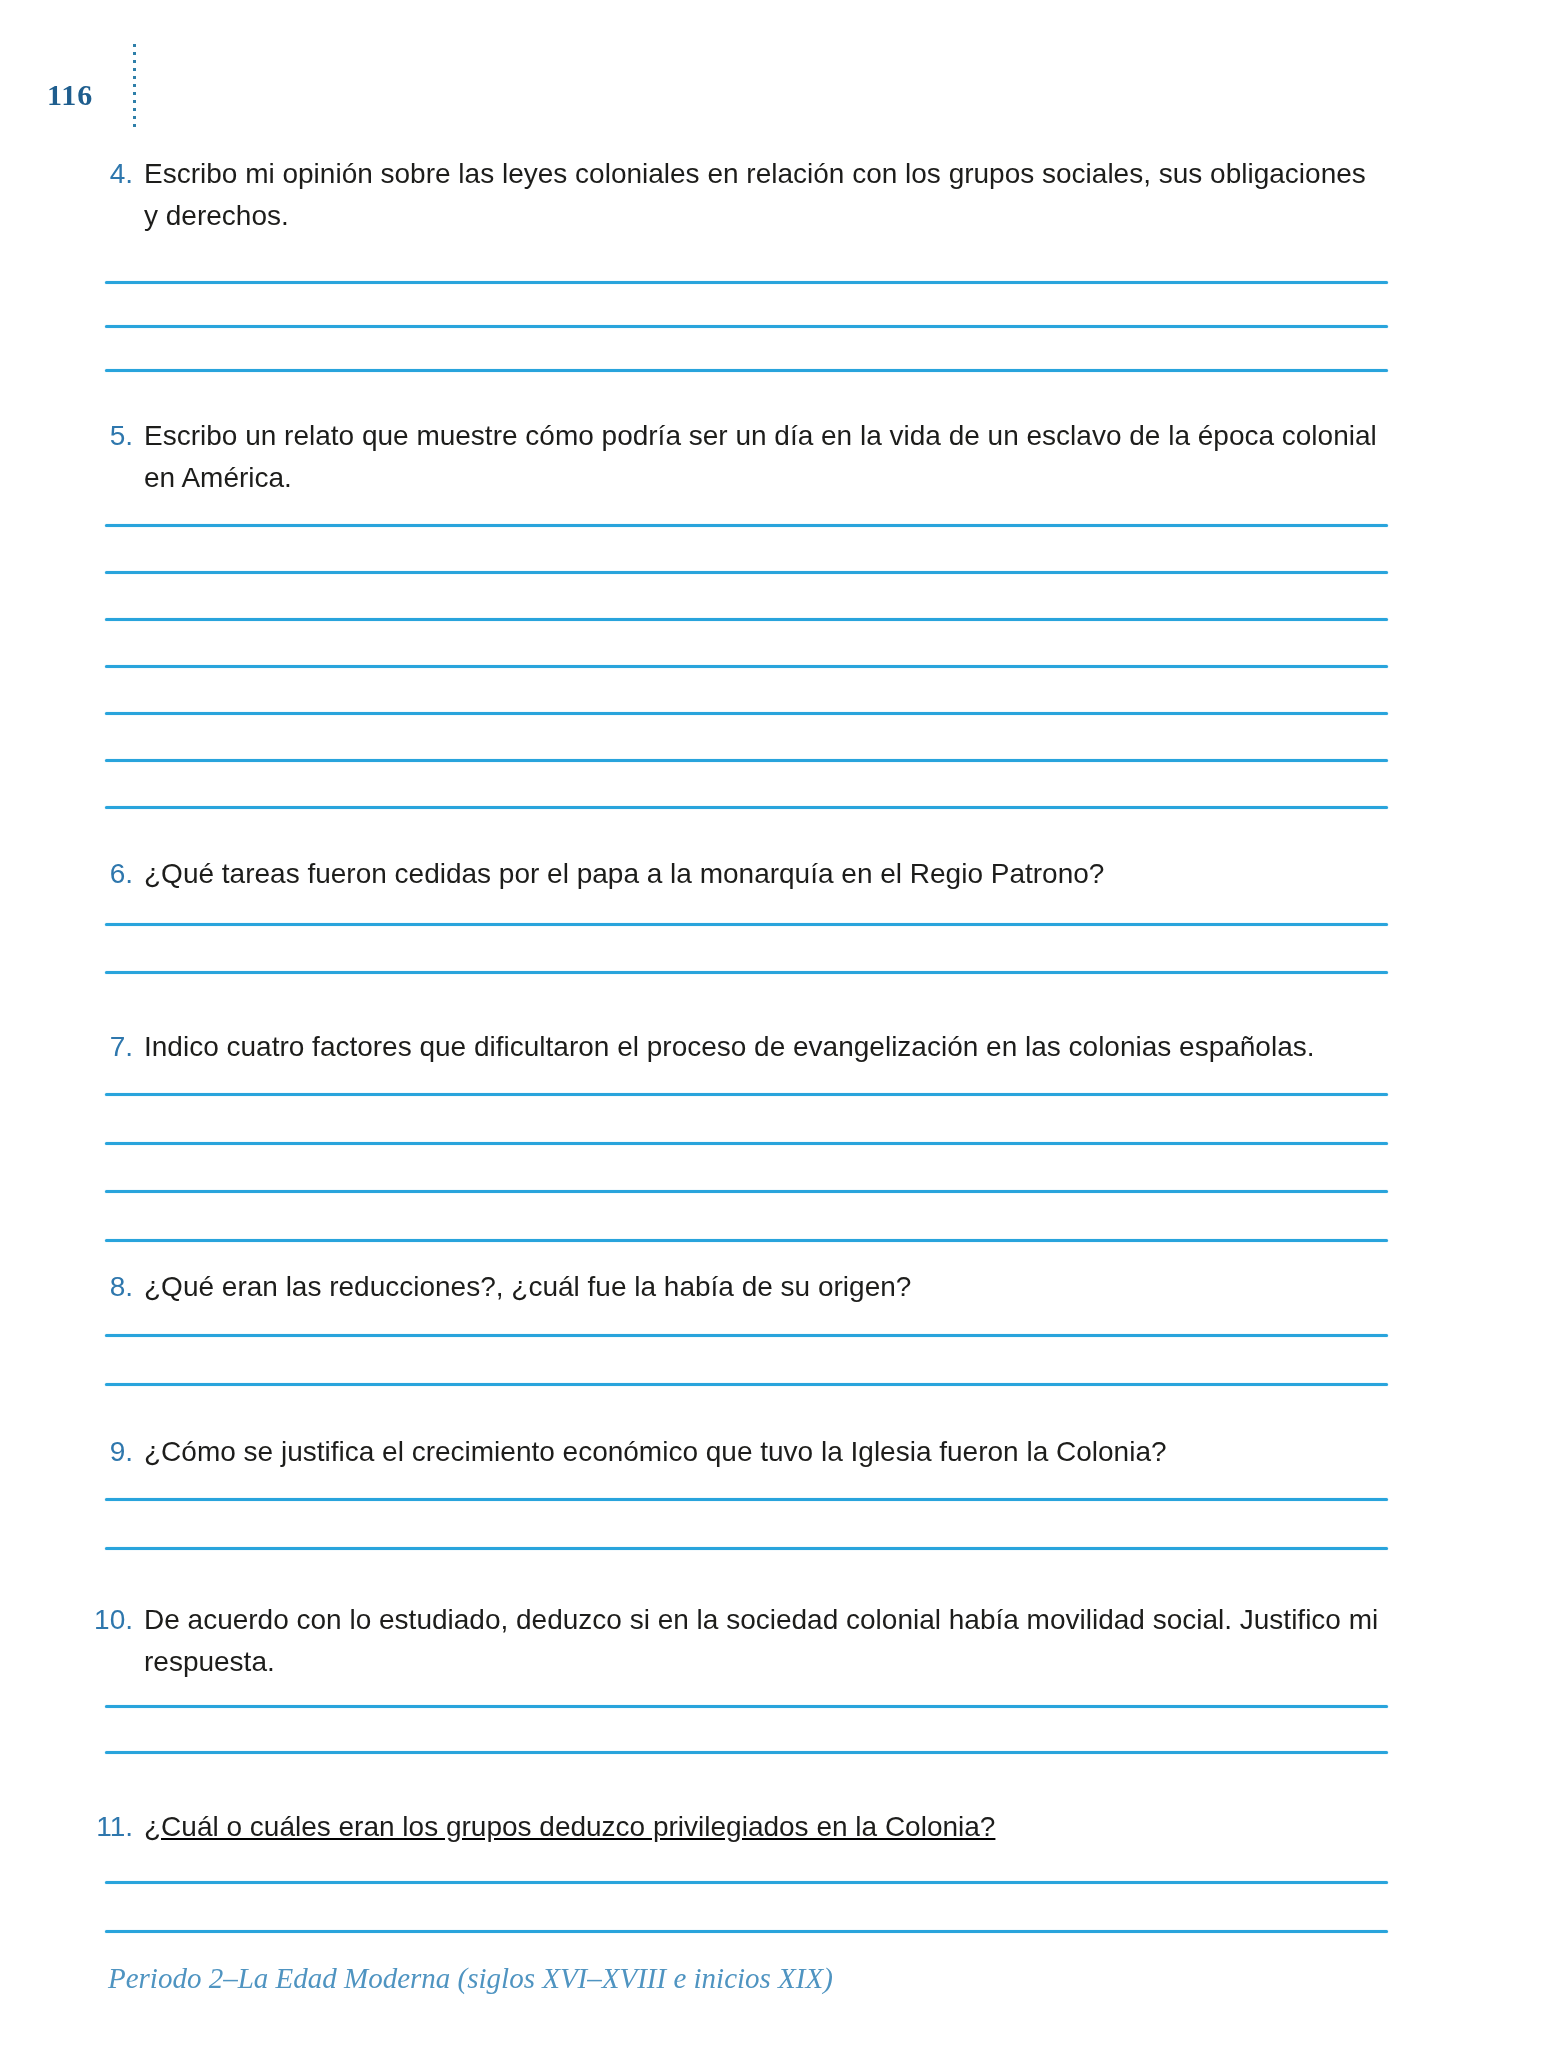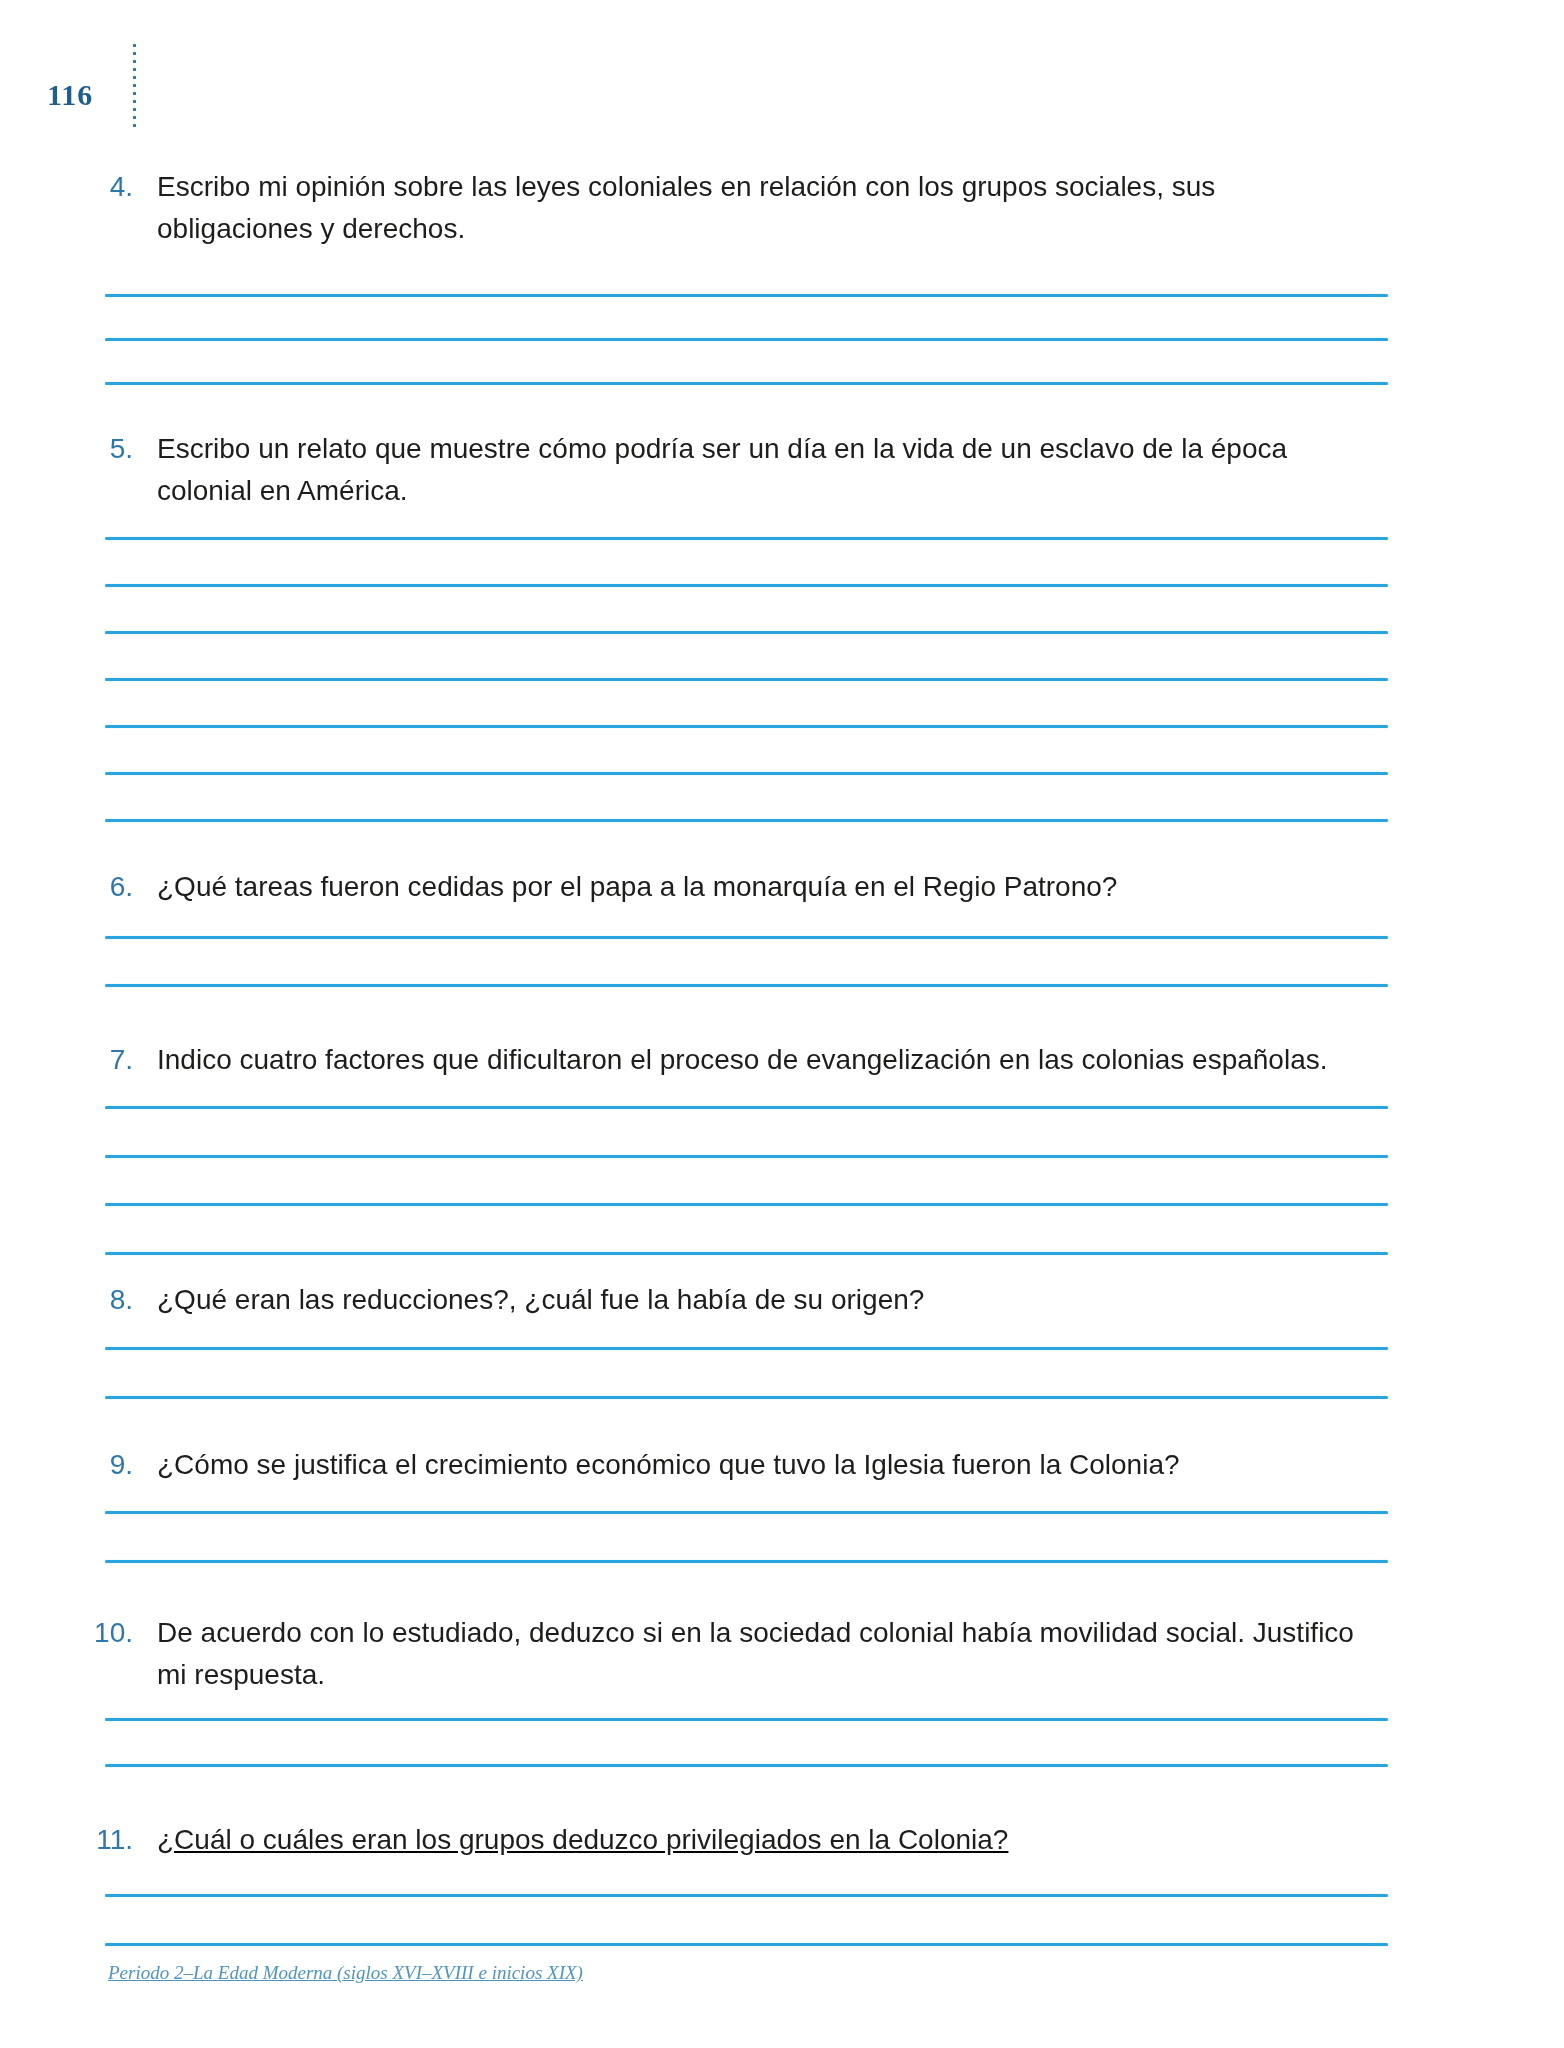--- a/index.html
+++ b/index.html
@@ -55,40 +55,39 @@
     position: absolute;
     right: calc(100% - 28px);
     top: 0;
     text-align: right;
     white-space: nowrap;
     color: #2e77ad;
     font-size: 28px;
     line-height: 42px;
   }
   .q-text {
-    margin: 16px;
+    margin: 3px;
     color: #1d1d1b;
     font-size: 28px;
     line-height: 42px;
   }
   .answer-line {
     height: 3px;
     background: #29a4dc;
     border-radius: 2px;
     box-shadow: 0 0 1px 0 rgba(41,164,220,0.55);
   }
   .footer {
     position: absolute;
     left: 108px;
     top: 1962px;
     font-family: "Liberation Serif", serif;
     font-style: italic;
-    font-size: 19px;
+    font-size: 29px;
     color: #4f94c1;
-    text-decoration: underline;
   }
 </style>
 </head>
 <body>
 
 <div class="page">
 
   <div class="page-number">116</div>
 
   <div class="dotted-divider"></div>

